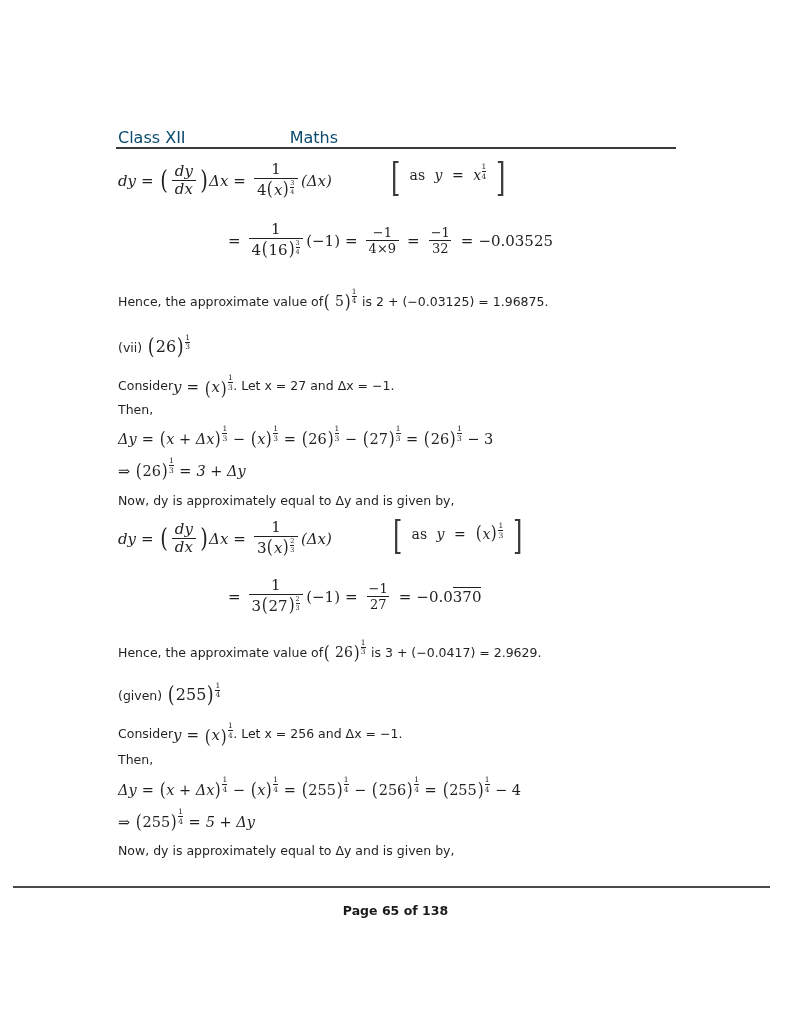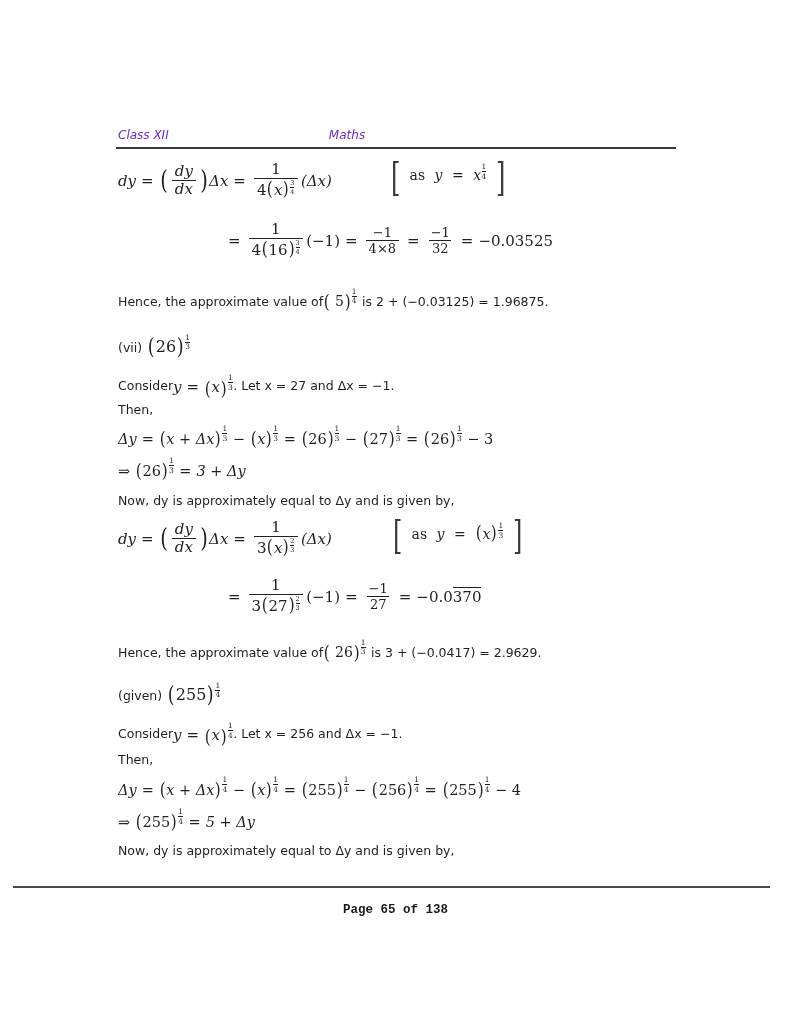--- a/index.html
+++ b/index.html
@@ -23,27 +23,26 @@
   }
 
   
   .header {
     position: absolute;
     left: 118px;
     top: 128px;
     width: 558px;
     display: flex;
     align-items: baseline;
-    font-size: 12px;
-    color: #6d28d9;
-    font-style: italic;
+    font-size: 16px;
+    color: #0c4a6e;
   }
   .header .h-left   { width: 150px; }
   .header .h-center { flex: 1; text-align: left; padding-left: 24px;}
-  .header .h-right  { width: 70px; text-align: center; margin-left: 44px; }
+  .header .h-right  { width: 70px; text-align: right; }
   .header-rule {
     position: absolute;
     left: 116px;
     top: 147px;
     width: 560px;
     height: 2px;
     background: #3a3a3a;
   }
 
   
@@ -57,21 +56,20 @@
   }
   .footer-text {
     position: absolute;
     left: 0;
     top: 903px;
     width: 791px;
     text-align: center;
     font-size: 12.5px;
     font-weight: bold;
     color: #1a1a1a;
-    font-family: Liberation Mono, monospace;
   }
 
   
   .line {
     position: absolute;
     font-size: 12.5px;
     color: #231f20;
     white-space: nowrap;
     line-height: 1.3;
   }
@@ -259,21 +257,21 @@
             <span>4</span>
           </span>
       </span>
     </span>
     <span class="mn">(−1)</span>
     <span class="sp"></span>
       <span class="mo">=</span>
       <span class="sp"></span>
     <span class="frac small">
       <span class="num mn">−1</span>
-      <span class="den mn">4×8</span>
+      <span class="den mn">4×9</span>
     </span>
     <span class="sp"></span>
       <span class="mo">=</span>
       <span class="sp"></span>
     <span class="frac small">
       <span class="num mn">−1</span>
       <span class="den mn">32</span>
     </span>
     <span class="sp"></span>
       <span class="mo">=</span>

